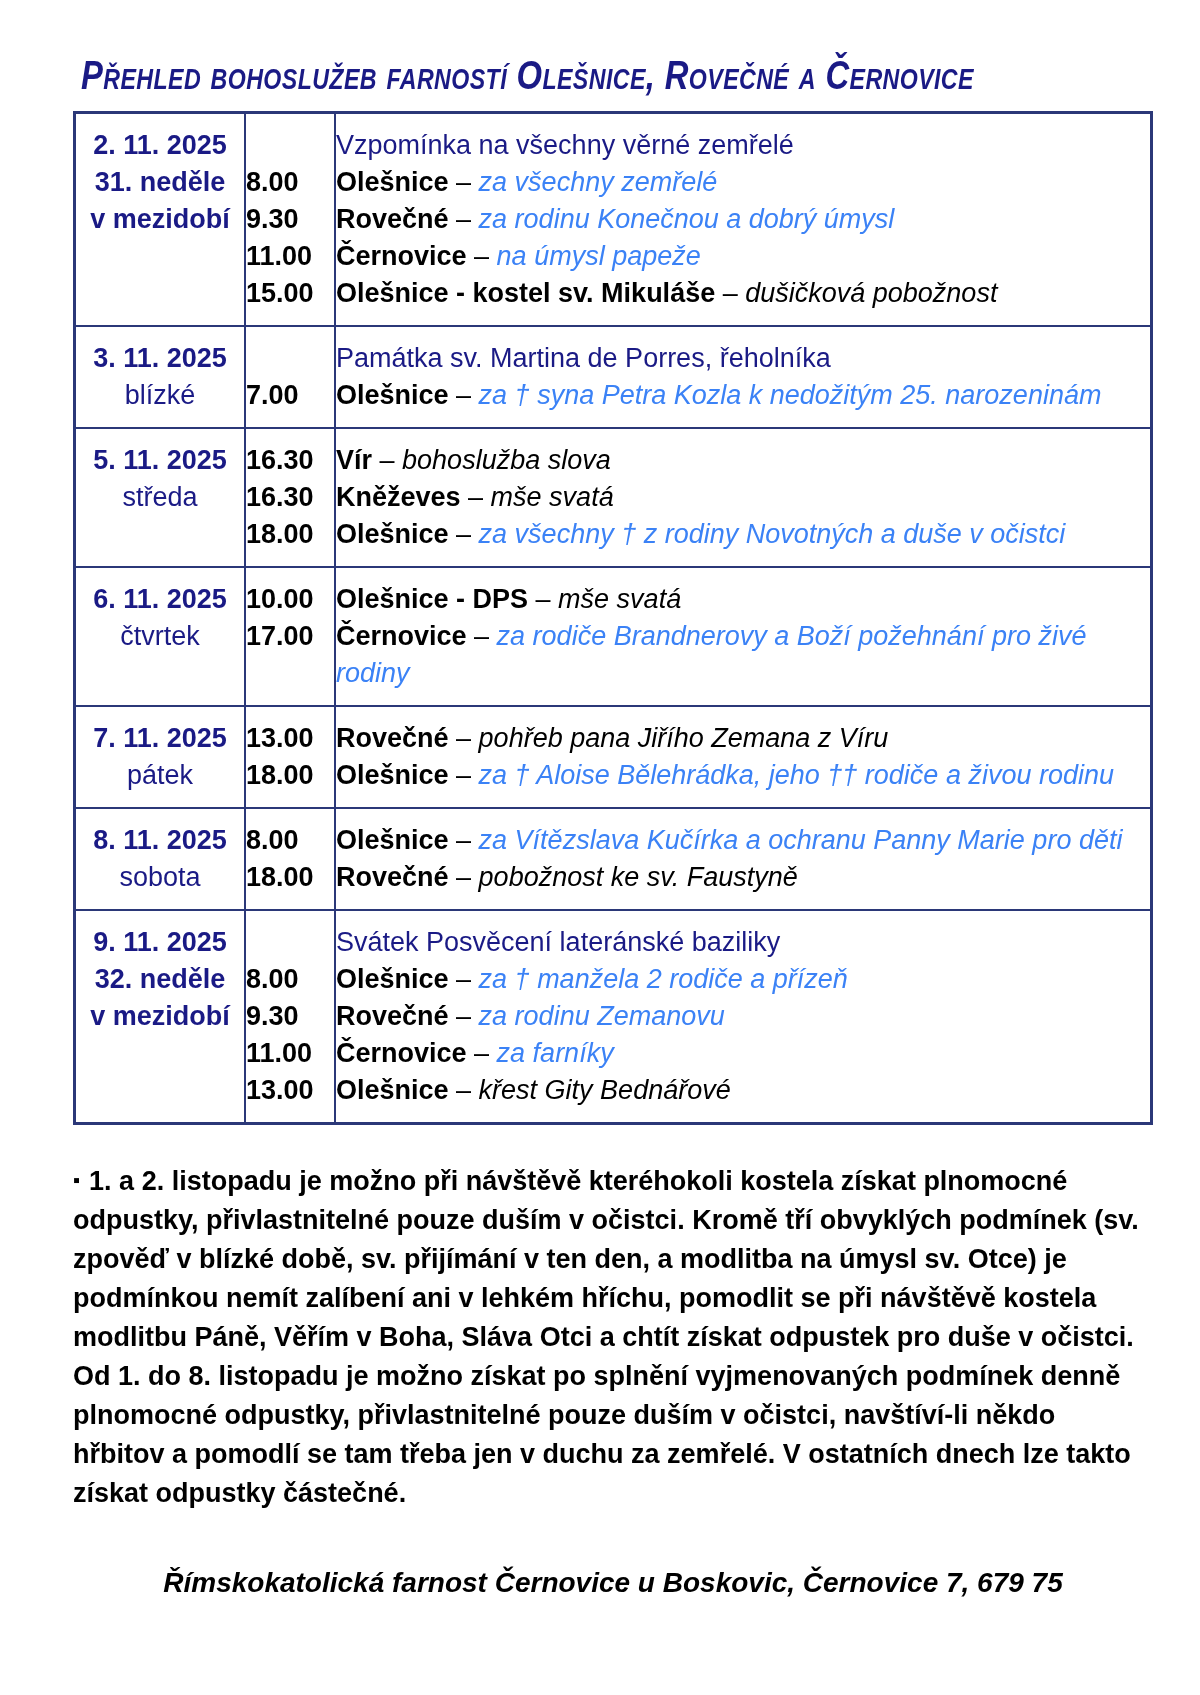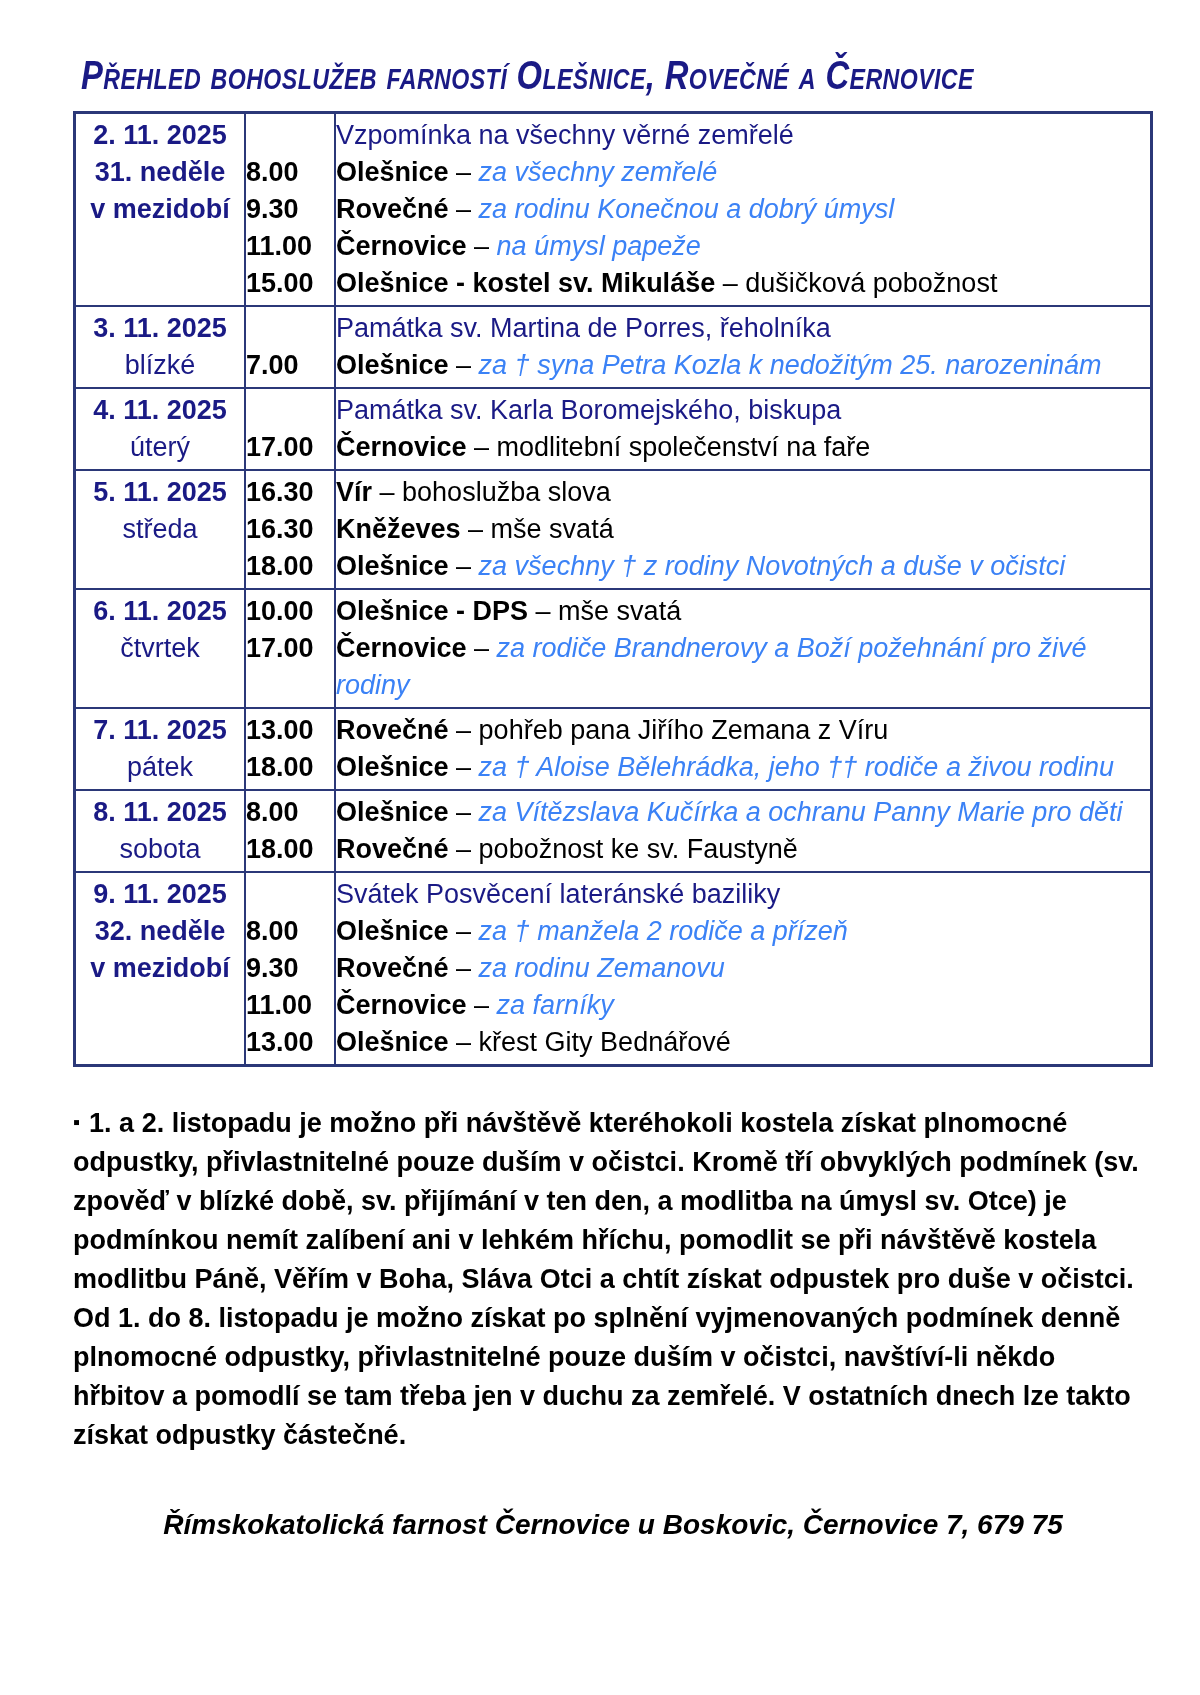--- a/index.html
+++ b/index.html
@@ -25,37 +25,37 @@
 
   
   table.schedule{
     border-collapse:collapse;
     width:1080px;
     border:3px solid #2b3878;
   }
   table.schedule td{
     border:2px solid #2b3878;
     vertical-align:top;
-    padding:3px 0;
+    padding:13px 0;
   }
   td.date-cell{width:168px;text-align:center;vertical-align:middle;}
   td.time-cell{width:88px;text-align:left;padding-right:9px;}
   td.content-cell{padding-left:11px;padding-right:4px;}
 
   .date-line{color:#1a1a85;font-weight:bold;font-size:27px;line-height:37px;}
   .date-line.regular{font-weight:normal;}
 
   .time-line{font-size:27px;line-height:37px;font-weight:bold;color:#000;min-height:37px;}
 
   .line{font-size:27px;line-height:37px;color:#000;}
   .line.header{color:#1a1a85;font-weight:normal;}
   .loc{font-weight:bold;color:#000;}
   .dash{color:#000;white-space:pre;}
   .desc.green{color:#3b82f6;font-style:italic;}
-  .desc.plain{color:#000;}
+  .desc.plain{color:#000;font-style:italic;}
 
   
   .notes{width:1078px;margin-top:36px;}
   .note{
     margin:0 0 40px 0;
     font-size:27px;font-weight:bold;line-height:39px;color:#000;
     white-space:pre-wrap;
   }
   .note .bullet{font-size:20px;vertical-align:3px;margin-right:9px;}
 
@@ -102,34 +102,20 @@
             <div class="time-line"></div>
             <div class="time-line">7.00</div>
           </td>
           <td class="content-cell">
             <div class="line header">Památka sv. Martina de Porres, řeholníka</div>
             <div class="line"><span class="loc">Olešnice</span><span class="dash"> – </span><span class="desc green">za † syna Petra Kozla k nedožitým 25. narozeninám</span></div>
           </td>
         </tr>
         <tr>
           <td class="date-cell">
-            <div class="date-line">4. 11. 2025</div>
-            <div class="date-line regular">úterý</div>
-          </td>
-          <td class="time-cell">
-            <div class="time-line"></div>
-            <div class="time-line">17.00</div>
-          </td>
-          <td class="content-cell">
-            <div class="line header">Památka sv. Karla Boromejského, biskupa</div>
-            <div class="line"><span class="loc">Černovice</span><span class="dash"> – </span><span class="desc plain">modlitební společenství na faře</span></div>
-          </td>
-        </tr>
-        <tr>
-          <td class="date-cell">
             <div class="date-line">5. 11. 2025</div>
             <div class="date-line regular">středa</div>
           </td>
           <td class="time-cell">
             <div class="time-line">16.30</div>
             <div class="time-line">16.30</div>
             <div class="time-line">18.00</div>
           </td>
           <td class="content-cell">
             <div class="line"><span class="loc">Vír</span><span class="dash"> – </span><span class="desc plain">bohoslužba slova</span></div>

